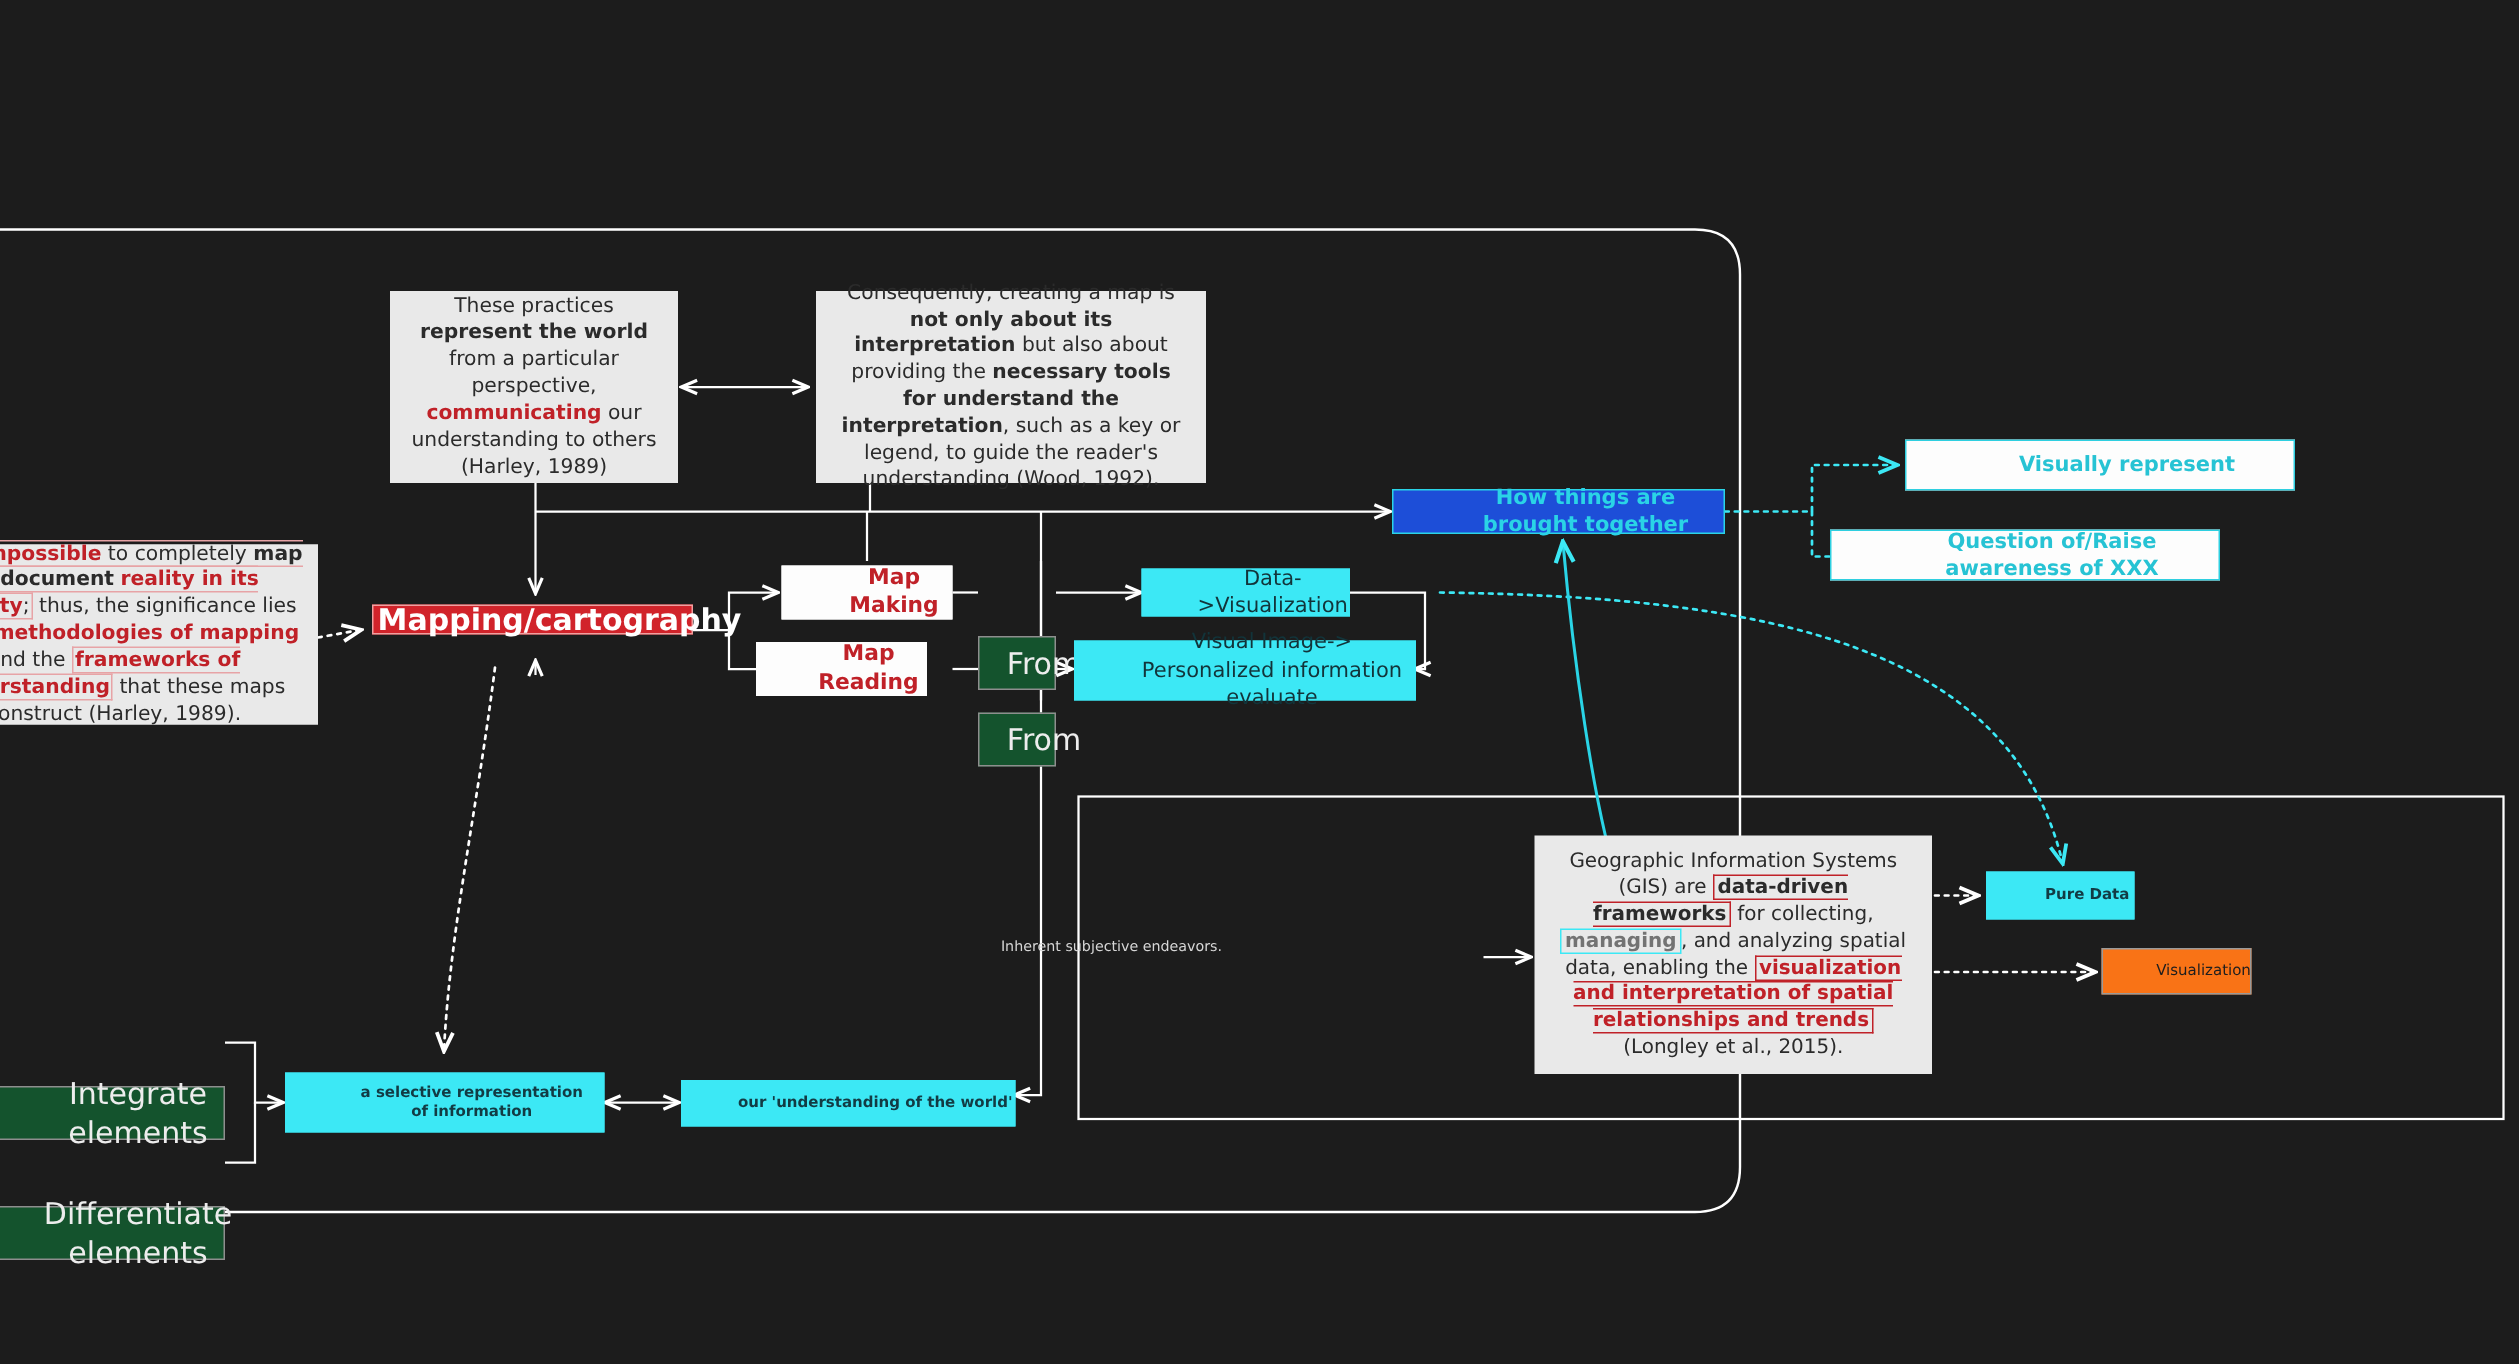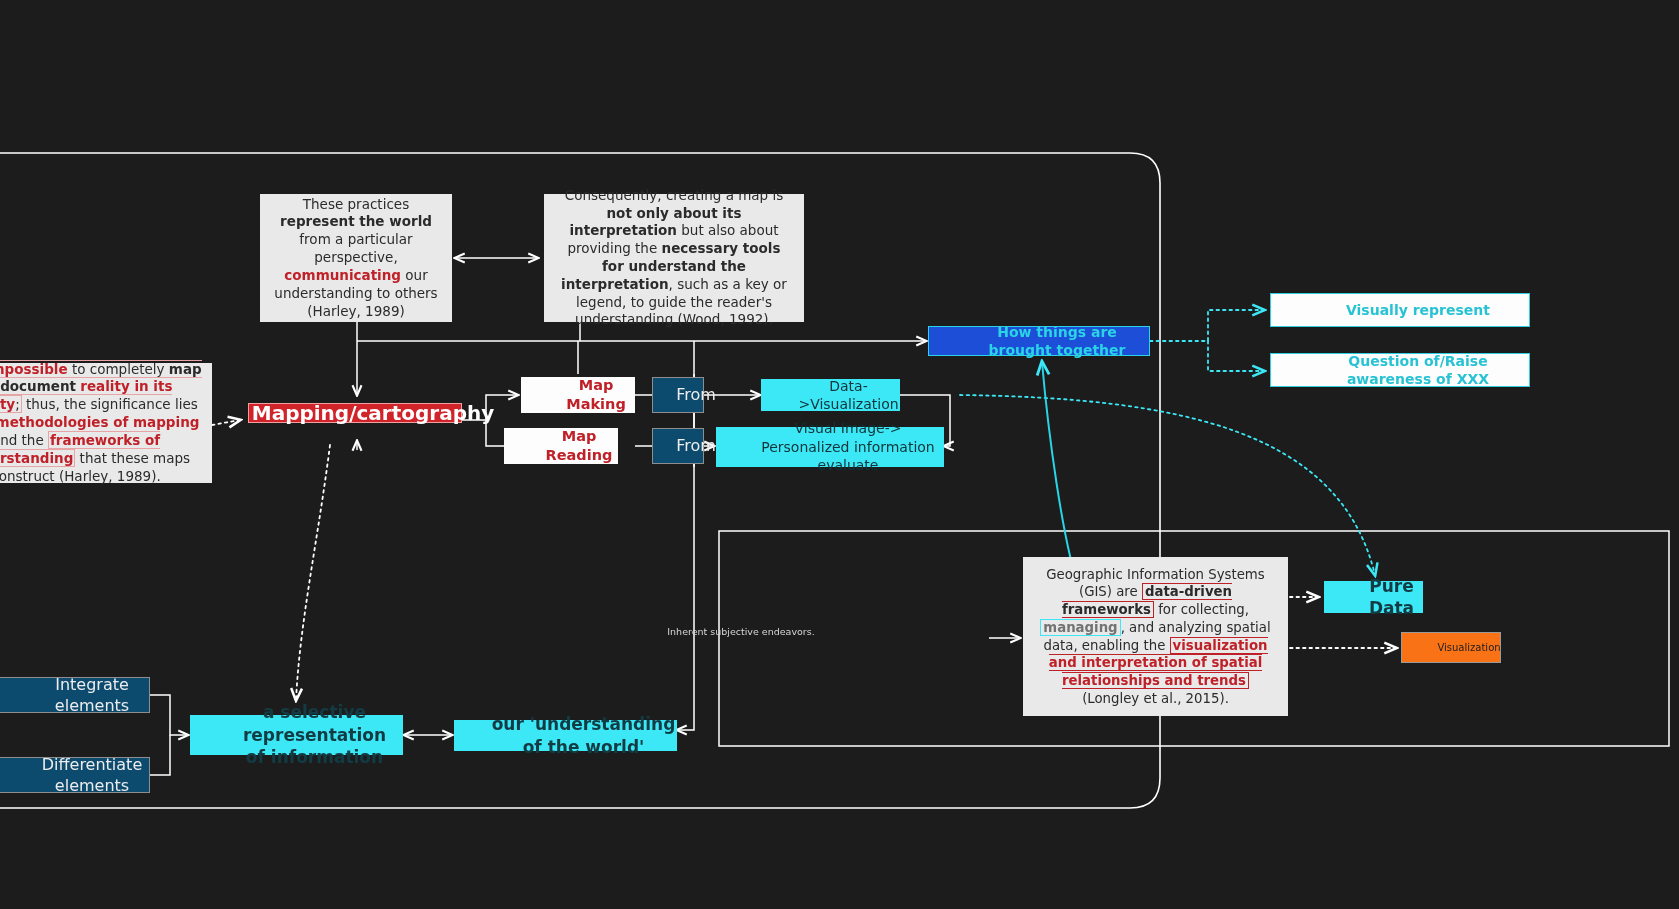--- a/index.html
+++ b/index.html
@@ -54,42 +54,43 @@
   .n-cyan {
     background: #3ce8f5;
     color: #12343a;
     font-size: 14px;
     border: 1px solid #3ce8f5;
   }
   .n-cyanbold {
     background: #3ce8f5;
     color: #123b44;
     font-weight: bold;
-    font-size: 17px;
+    font-size: 10px;
     border: 1px solid #3ce8f5;
   }
   .n-whitecyan {
     background: #fdfdfd;
     color: #27c3d4;
     font-weight: bold;
     font-size: 14px;
     border: 1.5px solid #2ecfe0;
   }
   .n-darkcyan {
     background: #1d4ed8;
     color: #2ad4e6;
     font-weight: bold;
     font-size: 14px;
     border: 1.5px solid #2ad4e6;
   }
   .n-outline {
-    background: #0c4a6e;
+    background: #14532d;
     color: #ededed;
-    font-size: 16px;
+    font-size: 20px;
     border: 1px solid #8e8e8e;
+    margin-top: 47px;
   }
   .n-plain {
     background: #f97316;
     color: #1e1e1e;
     font-size: 10px;
     border: 1px solid #9a9a9a;
   }
   .n-micro {
     color: #d6d6d6;
     font-size: 9.5px;
@@ -255,21 +256,21 @@
   </div>
 
   <div class="node n-darkcyan" style="left:928px; top:326px; width:222px; height:30px;">
     <span>How things are brought together</span>
   </div>
 
   <div class="node n-whitecyan" style="left:1270px; top:293px; width:260px; height:34px;">
     <span>Visually represent</span>
   </div>
 
-  <div class="node n-whitecyan" style="left:1270px; top:353px; width:260px; height:34px;">
+  <div class="node n-whitecyan" style="left:1220px; top:353px; width:260px; height:34px;">
     <span>Question of/Raise awareness of XXX</span>
   </div>
 
 
   <div class="node" style="left:1023px; top:578px; width:265px; height:117px; padding:0;">
     <div class="gis-box">
       Geographic Information Systems (GIS) are
       <span class="b mark-red">data-driven frameworks</span> for collecting,
       <span class="mark-cyan">managing</span>, and analyzing spatial data, enabling the
       <span class="red mark-red">visualization and interpretation of spatial relationships and trends</span>

